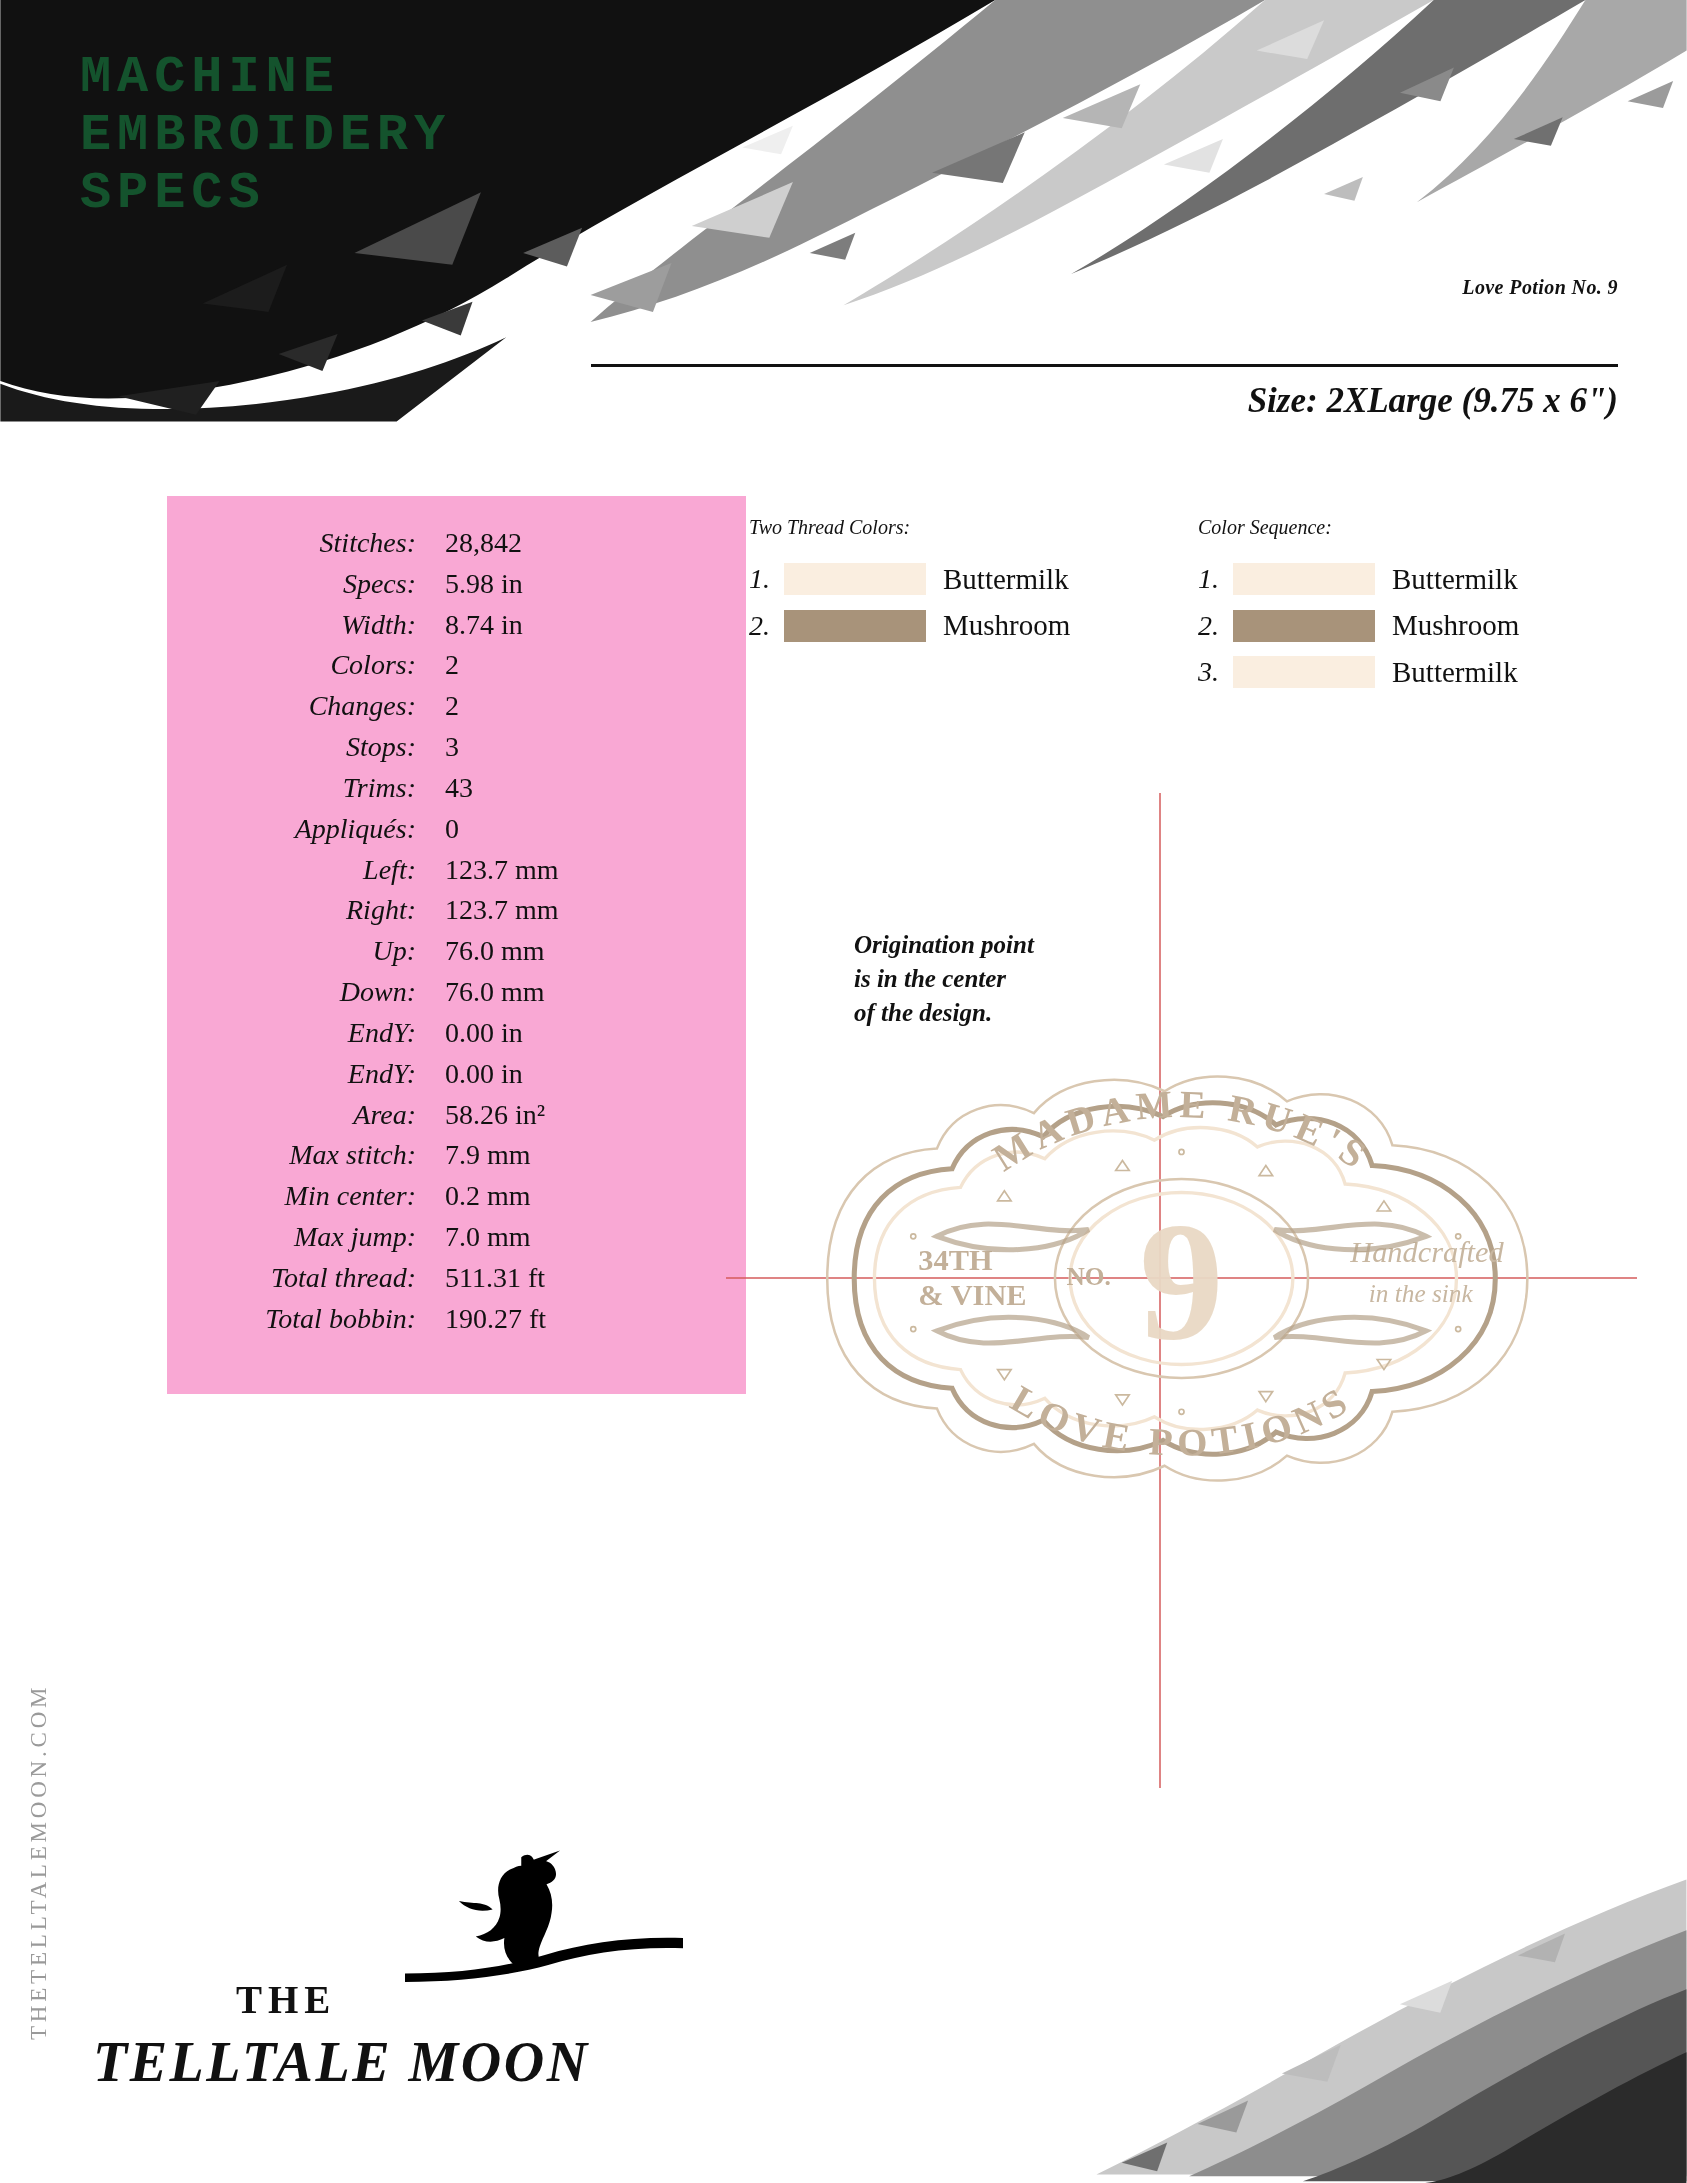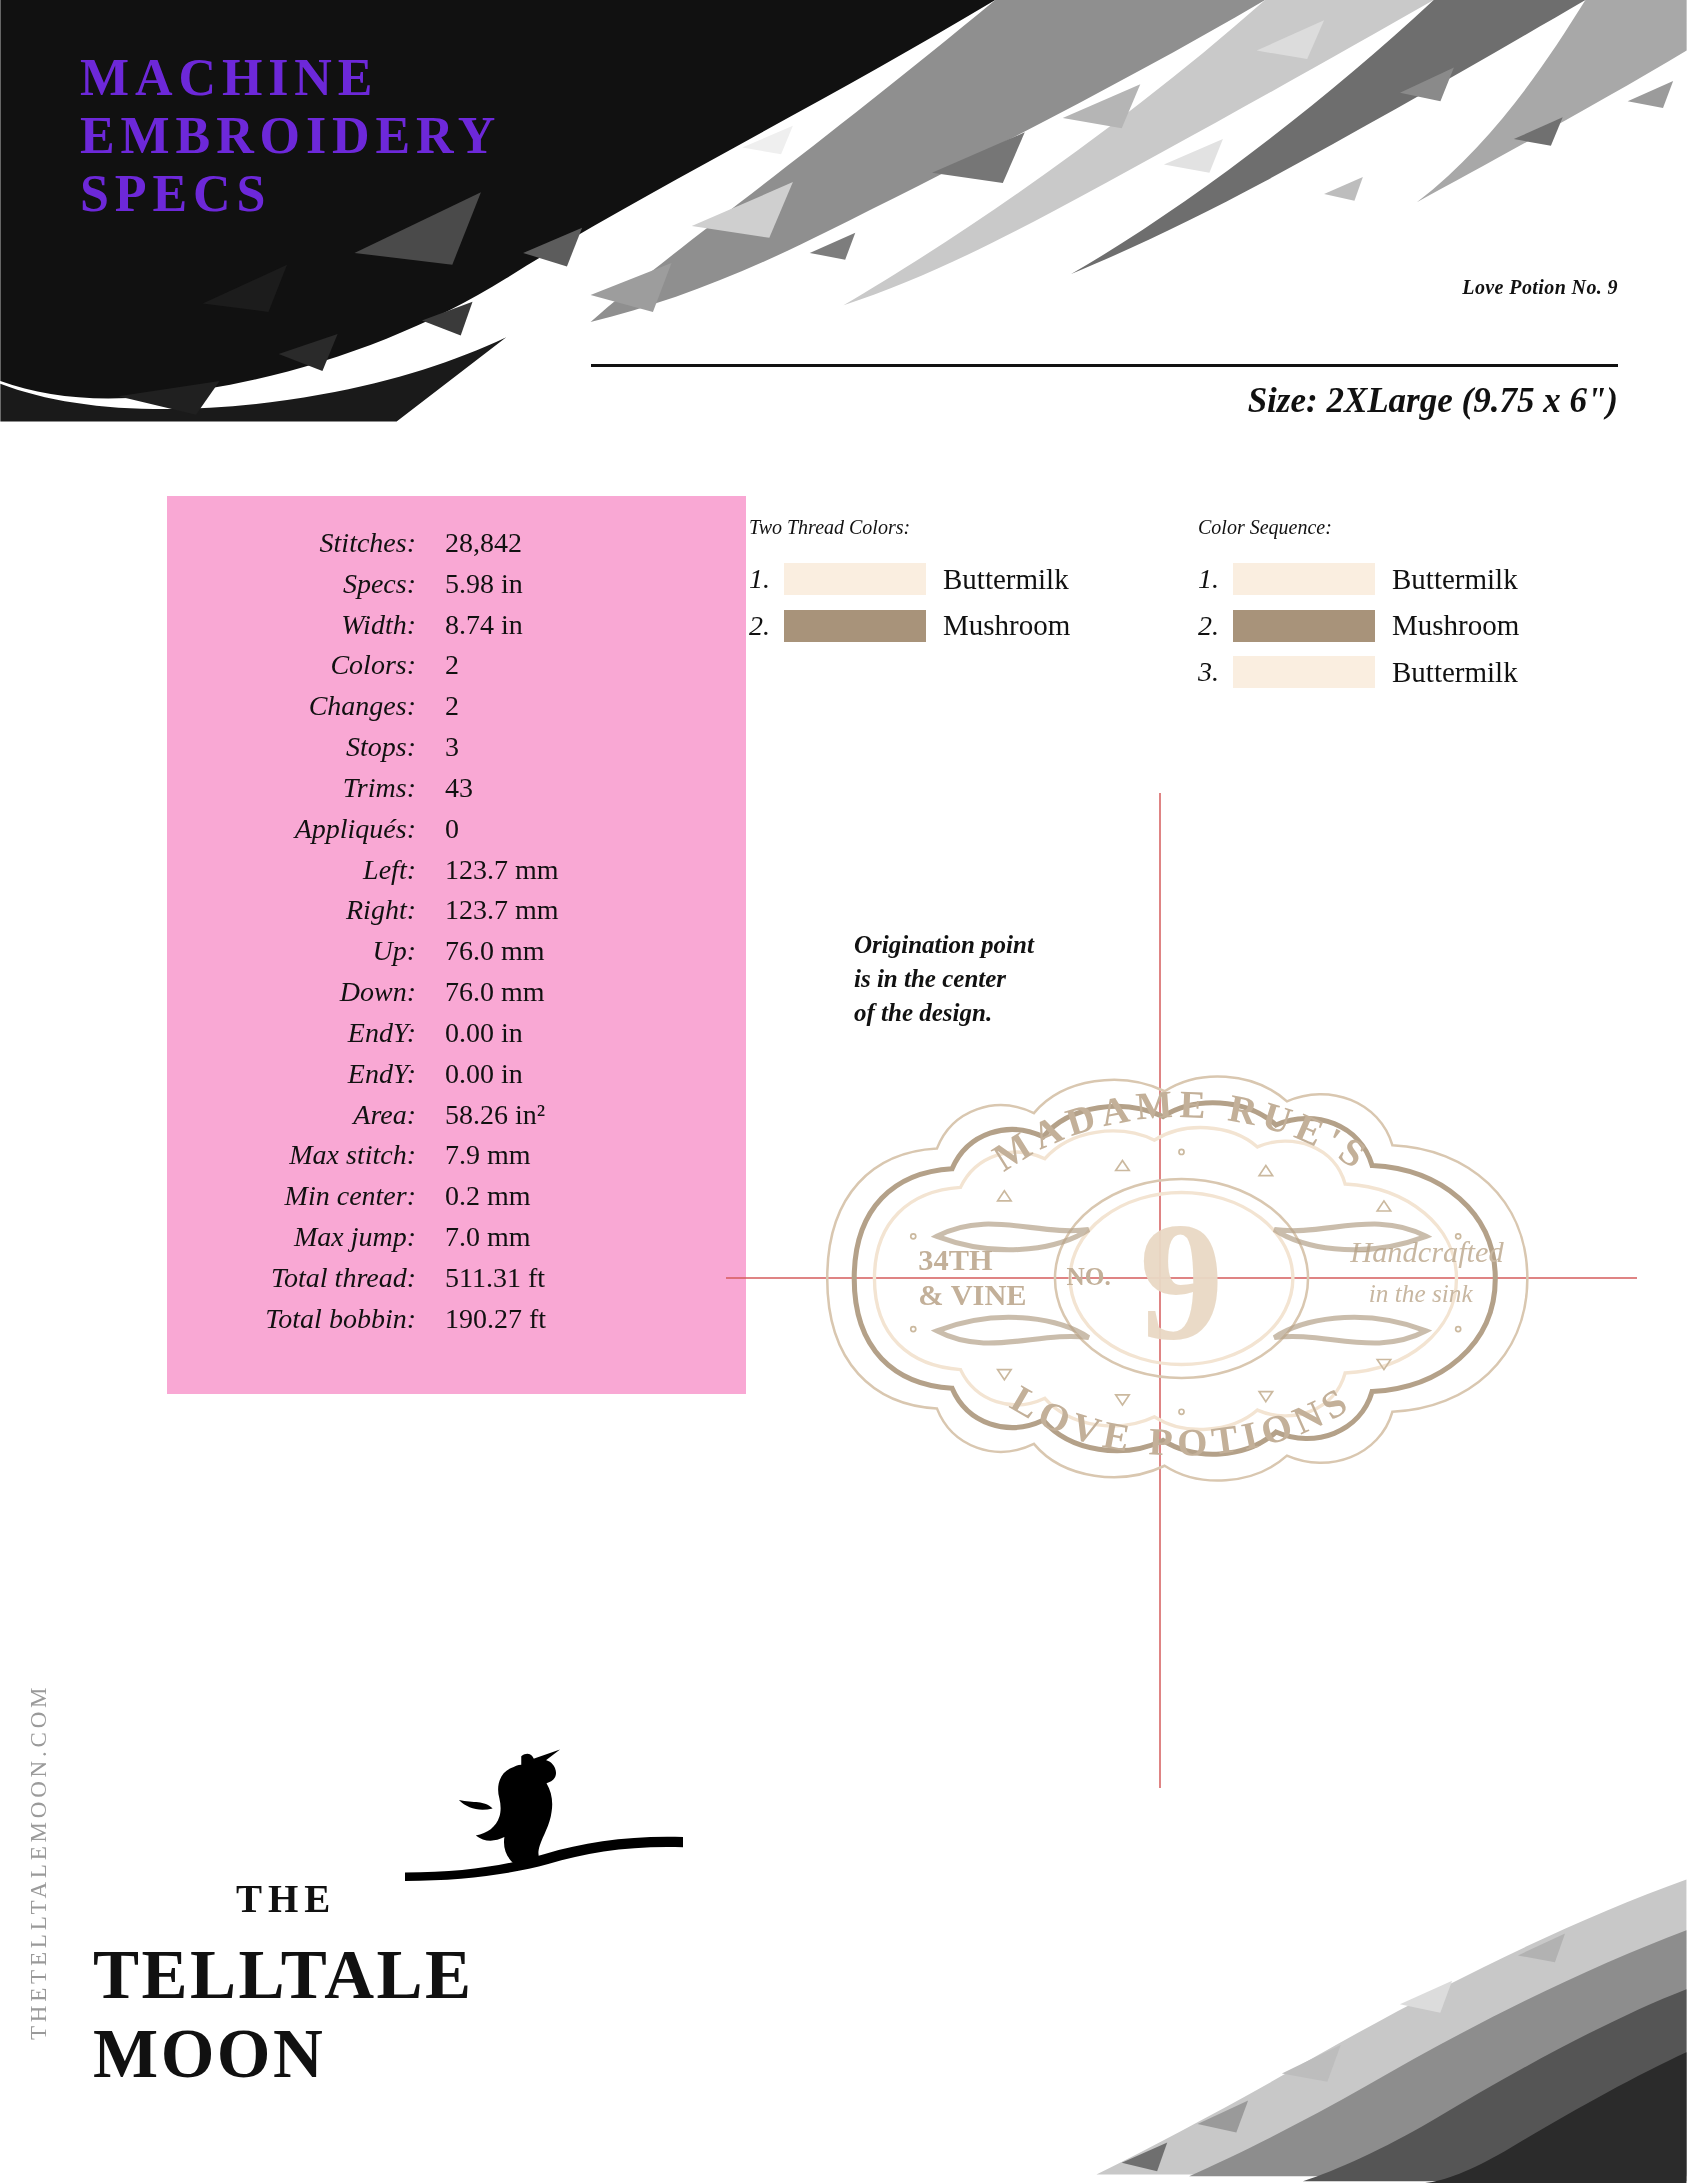--- a/index.html
+++ b/index.html
@@ -23,22 +23,22 @@
     width: 1687px; height: 430px;
     overflow: hidden;
   }
   .banner svg { display: block; }
 
   
   .title {
     position: absolute;
     left: 80px;
     top: 49px;
-    color: #6d28d9;
-    font-family: Liberation Serif, serif;
+    color: #14532d;
+    font-family: Liberation Mono, monospace;
     font-weight: bold;
     font-size: 52px;
     line-height: 1.12;
     letter-spacing: 5.9px;
     text-transform: uppercase;
     z-index: 6;
   }
   .title div { white-space: nowrap; }
 
   .design-name {
@@ -205,23 +205,24 @@
   .logo-the {
     font-family: "Liberation Serif", serif;
     font-weight: bold;
     font-size: 39px;
     letter-spacing: 5.9px;
     margin: -5px 0 0 143px;
   }
   .logo-name {
     font-family: "Liberation Serif", serif;
     font-weight: bold;
-    font-size: 69px;
+    font-size: 56px;
     letter-spacing: 2.5px;
-    margin-top: 15px;
+    margin-top: 8px;
+    font-style: italic;
   }
 
   
   .bottom-brush {
     position: absolute;
     right: 0;
     bottom: 0;
     width: 844px;
     height: 354px;
     overflow: hidden;

